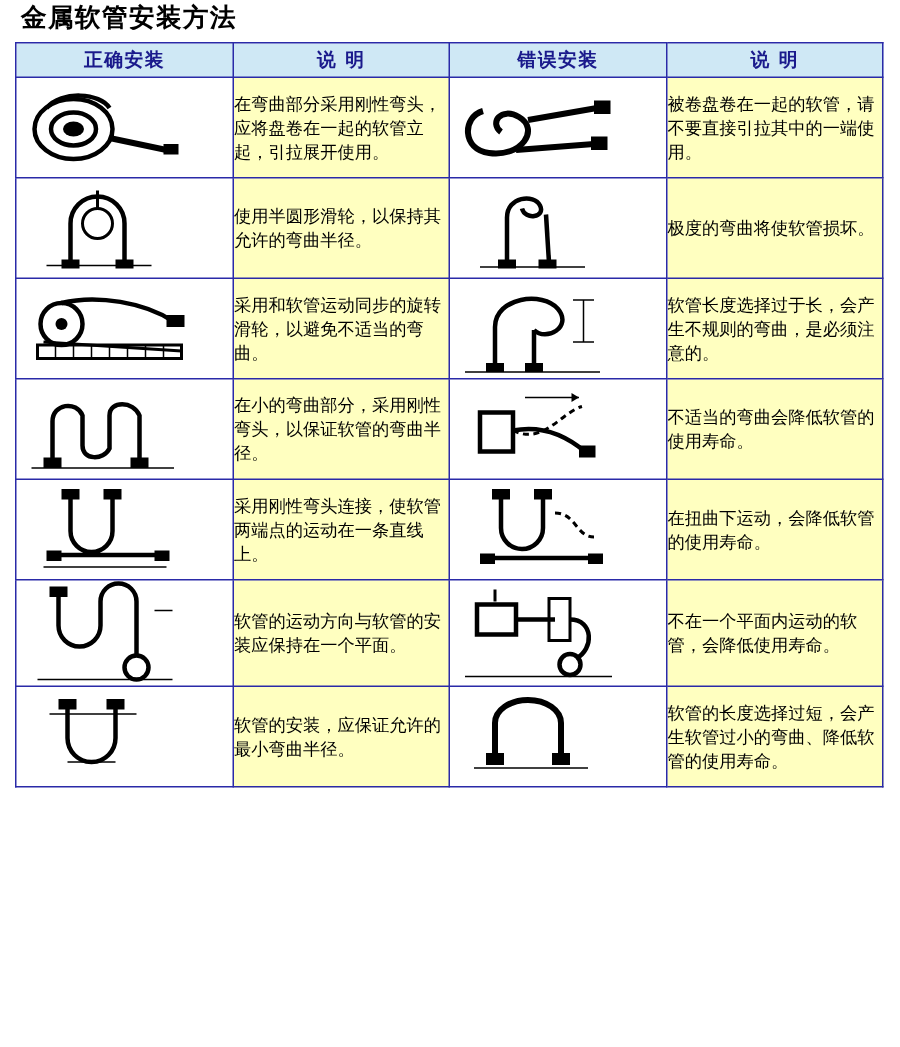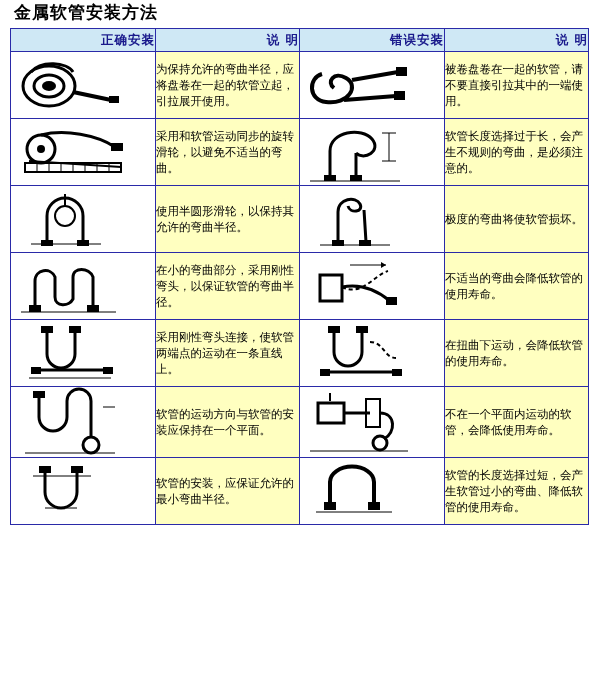--- a/index.html
+++ b/index.html
@@ -39,21 +39,20 @@
     padding: 0;
     vertical-align: middle;
   }
   thead th {
     background: #cfe8f5;
     color: #1a1a8c;
     font-size: 12.5px;
     font-weight: bold;
     height: 22px;
     letter-spacing: 1px;
-    text-align: right;
   }
   col.img-col { width: 145px; }
   col.txt-col { width: 144px; }
   td.img-cell {
     background: #ffffff;
     text-align: center;
     height: 66px;
   }
   td.txt-cell {
     background: #ffffc0;
@@ -99,33 +98,61 @@
             <svg width="120" height="58" viewBox="0 0 120 58">
               <ellipse cx="38" cy="30" rx="26" ry="20" fill="none" stroke="#000" stroke-width="3"></ellipse>
               <ellipse cx="38" cy="30" rx="15" ry="11" fill="none" stroke="#000" stroke-width="3"></ellipse>
               <ellipse cx="38" cy="30" rx="7" ry="5" fill="#000"></ellipse>
               <path d="M62 36 L100 44" stroke="#000" stroke-width="4" fill="none"></path>
               <rect x="98" y="40" width="10" height="7" fill="#000"></rect>
               <path d="M20 16 C30 4 56 6 62 16" stroke="#000" stroke-width="3" fill="none"></path>
             </svg>
           </span>
         </td>
-        <td class="txt-cell">为保持允许的弯曲半径，应将盘卷在一起的软管立起，引拉展开使用。</td>
+        <td class="txt-cell">在弯曲部分采用刚性弯头，应将盘卷在一起的软管立起，引拉展开使用。</td>
         <td class="img-cell">
           <span class="fig">
             <svg width="120" height="58" viewBox="0 0 120 58">
               <path d="M22 18 C8 22 8 44 26 46 C48 49 60 30 46 22 C34 15 26 26 34 32" stroke="#000" stroke-width="4" fill="none"></path>
               <path d="M52 24 L98 16" stroke="#000" stroke-width="4" fill="none"></path>
               <rect x="96" y="11" width="11" height="9" fill="#000"></rect>
               <path d="M44 44 L96 40" stroke="#000" stroke-width="4" fill="none"></path>
               <rect x="94" y="35" width="11" height="9" fill="#000"></rect>
             </svg>
           </span>
         </td>
         <td class="txt-cell">被卷盘卷在一起的软管，请不要直接引拉其中的一端使用。</td>
+      </tr>
+
+      <tr>
+        <td class="img-cell">
+          <span class="fig">
+            <svg width="110" height="58" viewBox="0 0 110 58">
+              <path d="M36 52 L36 26 A18 18 0 0 1 72 26 L72 52" stroke="#000" stroke-width="3" fill="none"></path>
+              <circle cx="54" cy="26" r="10" fill="none" stroke="#000" stroke-width="2"></circle>
+              <line x1="54" y1="16" x2="54" y2="4" stroke="#000" stroke-width="2"></line>
+              <rect x="30" y="50" width="12" height="6" fill="#000"></rect>
+              <rect x="66" y="50" width="12" height="6" fill="#000"></rect>
+              <line x1="20" y1="54" x2="90" y2="54" stroke="#000" stroke-width="1"></line>
+            </svg>
+          </span>
+        </td>
+        <td class="txt-cell">使用半圆形滑轮，以保持其允许的弯曲半径。</td>
+        <td class="img-cell">
+          <span class="fig">
+            <svg width="110" height="58" viewBox="0 0 110 58">
+              <path d="M38 52 L38 22 C38 8 56 6 60 14 C64 22 50 24 48 16" stroke="#000" stroke-width="3" fill="none"></path>
+              <path d="M66 52 L64 20" stroke="#000" stroke-width="3" fill="none"></path>
+              <rect x="32" y="50" width="12" height="6" fill="#000"></rect>
+              <rect x="59" y="50" width="12" height="6" fill="#000"></rect>
+              <line x1="20" y1="55" x2="90" y2="55" stroke="#000" stroke-width="1"></line>
+            </svg>
+          </span>
+        </td>
+        <td class="txt-cell">极度的弯曲将使软管损坏。</td>
       </tr>
 
       <tr>
         <td class="img-cell">
           <span class="fig">
             <svg width="125" height="58" viewBox="0 0 125 58">
               <circle cx="30" cy="26" r="14" fill="none" stroke="#000" stroke-width="3"></circle>
               <circle cx="30" cy="26" r="4" fill="#000"></circle>
               <path d="M30 12 C54 6 86 12 104 24" stroke="#000" stroke-width="3" fill="none"></path>
               <rect x="100" y="20" width="12" height="8" fill="#000"></rect>
@@ -155,48 +182,20 @@
               <line x1="89" y1="12" x2="89" y2="40" stroke="#000" stroke-width="1"></line>
             </svg>
           </span>
         </td>
         <td class="txt-cell">软管长度选择过于长，会产生不规则的弯曲，是必须注意的。</td>
       </tr>
 
       <tr>
         <td class="img-cell">
           <span class="fig">
-            <svg width="110" height="58" viewBox="0 0 110 58">
-              <path d="M36 52 L36 26 A18 18 0 0 1 72 26 L72 52" stroke="#000" stroke-width="3" fill="none"></path>
-              <circle cx="54" cy="26" r="10" fill="none" stroke="#000" stroke-width="2"></circle>
-              <line x1="54" y1="16" x2="54" y2="4" stroke="#000" stroke-width="2"></line>
-              <rect x="30" y="50" width="12" height="6" fill="#000"></rect>
-              <rect x="66" y="50" width="12" height="6" fill="#000"></rect>
-              <line x1="20" y1="54" x2="90" y2="54" stroke="#000" stroke-width="1"></line>
-            </svg>
-          </span>
-        </td>
-        <td class="txt-cell">使用半圆形滑轮，以保持其允许的弯曲半径。</td>
-        <td class="img-cell">
-          <span class="fig">
-            <svg width="110" height="58" viewBox="0 0 110 58">
-              <path d="M38 52 L38 22 C38 8 56 6 60 14 C64 22 50 24 48 16" stroke="#000" stroke-width="3" fill="none"></path>
-              <path d="M66 52 L64 20" stroke="#000" stroke-width="3" fill="none"></path>
-              <rect x="32" y="50" width="12" height="6" fill="#000"></rect>
-              <rect x="59" y="50" width="12" height="6" fill="#000"></rect>
-              <line x1="20" y1="55" x2="90" y2="55" stroke="#000" stroke-width="1"></line>
-            </svg>
-          </span>
-        </td>
-        <td class="txt-cell">极度的弯曲将使软管损坏。</td>
-      </tr>
-
-      <tr>
-        <td class="img-cell">
-          <span class="fig">
             <svg width="120" height="58" viewBox="0 0 120 58">
               <path d="M24 50 L24 24 C24 12 40 10 44 20 L44 40 C44 50 58 50 62 42 L62 20 C62 10 78 10 82 20 L82 50" stroke="#000" stroke-width="3" fill="none"></path>
               <rect x="18" y="48" width="12" height="7" fill="#000"></rect>
               <rect x="76" y="48" width="12" height="7" fill="#000"></rect>
               <line x1="10" y1="55" x2="105" y2="55" stroke="#000" stroke-width="1"></line>
             </svg>
           </span>
         </td>
         <td class="txt-cell">在小的弯曲部分，采用刚性弯头，以保证软管的弯曲半径。</td>
         <td class="img-cell">

